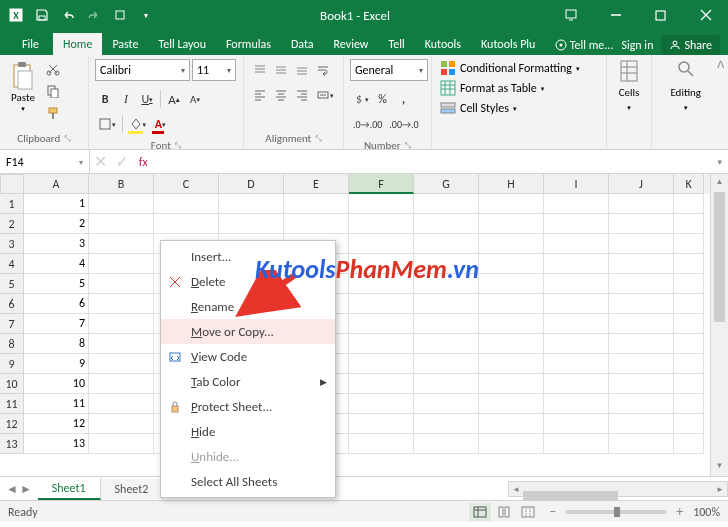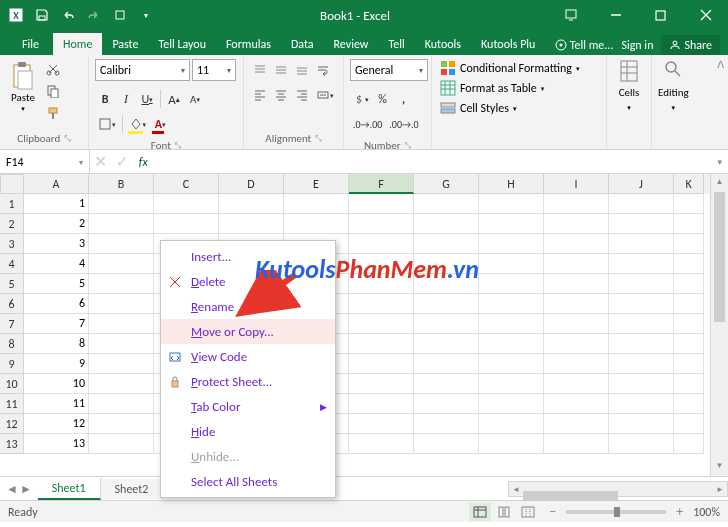--- a/index.html
+++ b/index.html
@@ -35,35 +35,35 @@
 .italic{font-style:italic;font-family:serif}
 .underline{text-decoration:underline}
 .fontcolor{position:relative}
 .colorbar{position:absolute;bottom:1px;left:2px;right:6px;height:3px}
 .styles-col{display:flex;flex-direction:column;gap:2px;font-size:12px}
 .style-item{display:flex;align-items:center;gap:4px;padding:1px 2px;white-space:nowrap}
 .namebox-row{height:24px;background:#fff;border-bottom:1px solid #d4d4d4;display:flex;align-items:center}
 .namebox{width:90px;border-right:1px solid #d4d4d4;padding:0 6px;font-size:12px;display:flex;align-items:center;height:100%}
 .namebox .arr{margin-left:auto;font-size:8px;color:#888}
 .fx-btns{display:flex;padding:0 4px;gap:8px;color:#888;align-items:center}
-.fx-label{font-style:italic;color:#14532d;padding:0 6px;font-size:12px}
+.fx-label{color:#be185d;padding:0 6px;font-size:12px}
 .formula-input{flex:1;font-size:12px;padding:0 4px}
 .grid-area{position:relative;height:302px;display:flex;background:#fff}
 .corner{width:24px;height:20px;background:#f0f0f0;border:1px solid #d4d4d4;position:absolute;top:0;left:0}
 .col-headers{position:absolute;top:0;left:24px;right:18px;height:20px;display:flex;background:#f0f0f0}
 .colh{border-right:1px solid #d4d4d4;border-bottom:1px solid #d4d4d4;font-size:12px;text-align:center;line-height:20px;color:#333}
 .colh.sel{background:#d3e5d1;border-bottom:2px solid #107c41}
 .row-headers{position:absolute;top:20px;left:0;width:24px;background:#f0f0f0}
 .rowh{height:20px;border-bottom:1px solid #d4d4d4;border-right:1px solid #d4d4d4;font-size:12px;text-align:center;line-height:20px;color:#333}
 .cells{position:absolute;top:20px;left:24px;right:18px;bottom:0}
 .cell-row{display:flex;height:20px}
 .cell{border-right:1px solid #e0e0e0;border-bottom:1px solid #e0e0e0;font-size:12px;padding:0 3px;line-height:19px;text-align:right;overflow:hidden}
 .vscroll{position:absolute;top:0;right:0;width:18px;bottom:0;background:#f0f0f0;border-left:1px solid #d4d4d4}
 .context-menu{position:absolute;top:240px;left:160px;width:176px;background:#fff;border:1px solid #c6c6c6;box-shadow:2px 2px 6px rgba(0,0,0,.25);padding:3px 0;z-index:50;font-size:13px}
-.menu-item{display:flex;align-items:center;height:25px;padding:0 8px 0 30px;position:relative;color:#6d28d9}
+.menu-item{display:flex;align-items:center;height:25px;padding:0 8px 0 30px;position:relative;color:#404040}
 .menu-item.disabled{color:#a0a0a0}
 .menu-item.highlighted{background:#fbe9e7}
 .menu-icon{position:absolute;left:6px;width:16px;height:16px;display:flex;align-items:center;justify-content:center;font-size:11px;color:#666}
 .menu-arrow{margin-left:auto;font-size:9px}
 .highlight-box{position:absolute;top:301px;left:160px;width:176px;height:28px;border:4px solid #e7352c;z-index:49;pointer-events:none}
 .watermark{position:absolute;top:253px;left:255px;font-size:26px;font-weight:bold;font-style:italic;z-index:60;pointer-events:none;white-space:nowrap}
 .watermark .b{color:#2962d9}.watermark .r{color:#d93325}
 .red-arrow{position:absolute;top:270px;left:235px;z-index:55;pointer-events:none}
 .sheet-tabs{height:24px;background:#fff;display:flex;align-items:center;border-top:1px solid #d4d4d4;font-size:12px}
 .sheet-nav{display:flex;padding:0 6px;gap:2px;color:#888}
@@ -382,21 +382,21 @@
     <div class="rgroup-body" style="justify-content:center">
       <div style="text-align:center"><svg width="20" height="24">
             <rect x="2" y="2" width="16" height="20" fill="none" stroke="#888"></rect>
             <path d="M2 8h16M2 14h16M8 2v20" stroke="#888"></path>
           </svg><div style="font-size:11px">Cells</div><span style="font-size:7px">▾</span></div>
     </div>
     <div class="rgroup-label"></div>
   </div>
 
   <div class="rgroup" style="width:55px;border-right:none">
-    <div class="rgroup-body" style="justify-content:flex-start">
+    <div class="rgroup-body" style="justify-content:flex-end">
       <div style="text-align:center"><svg width="20" height="24">
             <circle cx="8" cy="8" r="5" fill="none" stroke="#888" stroke-width="1.5"></circle>
             <path d="M12 12l5 5" stroke="#888" stroke-width="1.5"></path>
           </svg><div style="font-size:11px">Editing</div><span style="font-size:7px">▾</span></div>
     </div>
     <div class="rgroup-label"></div>
   </div>
 
   <div style="position:absolute;right:4px;top:58px;font-size:10px;color:#888;cursor:pointer">ᐱ</div>
 </div>
@@ -644,31 +644,31 @@
   <div class="menu-item">
       <span class="menu-icon">
         <svg width="12" height="12">
           <rect x="1" y="2" width="10" height="8" fill="none" stroke="#37c"></rect>
           <path d="M4 5l-2 2 2 2M8 5l2 2-2 2" stroke="#37c" fill="none"></path>
         </svg>
       </span>
       <span><span class="u">V</span>iew Code</span>
     </div>
   <div class="menu-item">
+      <span><span class="u">T</span>ab Color</span>
+      <span class="menu-arrow">▶</span>
+    </div>
+  <div class="menu-item">
       <span class="menu-icon">
         <svg width="12" height="12">
           <rect x="3" y="5" width="6" height="6" fill="#f4c969" stroke="#b88"></rect>
           <path d="M4 5V3a2 2 0 014 0v2" fill="none" stroke="#888"></path>
         </svg>
       </span>
       <span><span class="u">P</span>rotect Sheet...</span>
-    </div>
-  <div class="menu-item">
-      <span><span class="u">T</span>ab Color</span>
-      <span class="menu-arrow">▶</span>
     </div>
   <div class="menu-item">
       <span><span class="u">H</span>ide</span>
     </div>
   <div class="menu-item disabled">
       <span><span class="u">U</span>nhide...</span>
     </div>
   <div class="menu-item">
       <span>Select All Sheets</span>
     </div>

